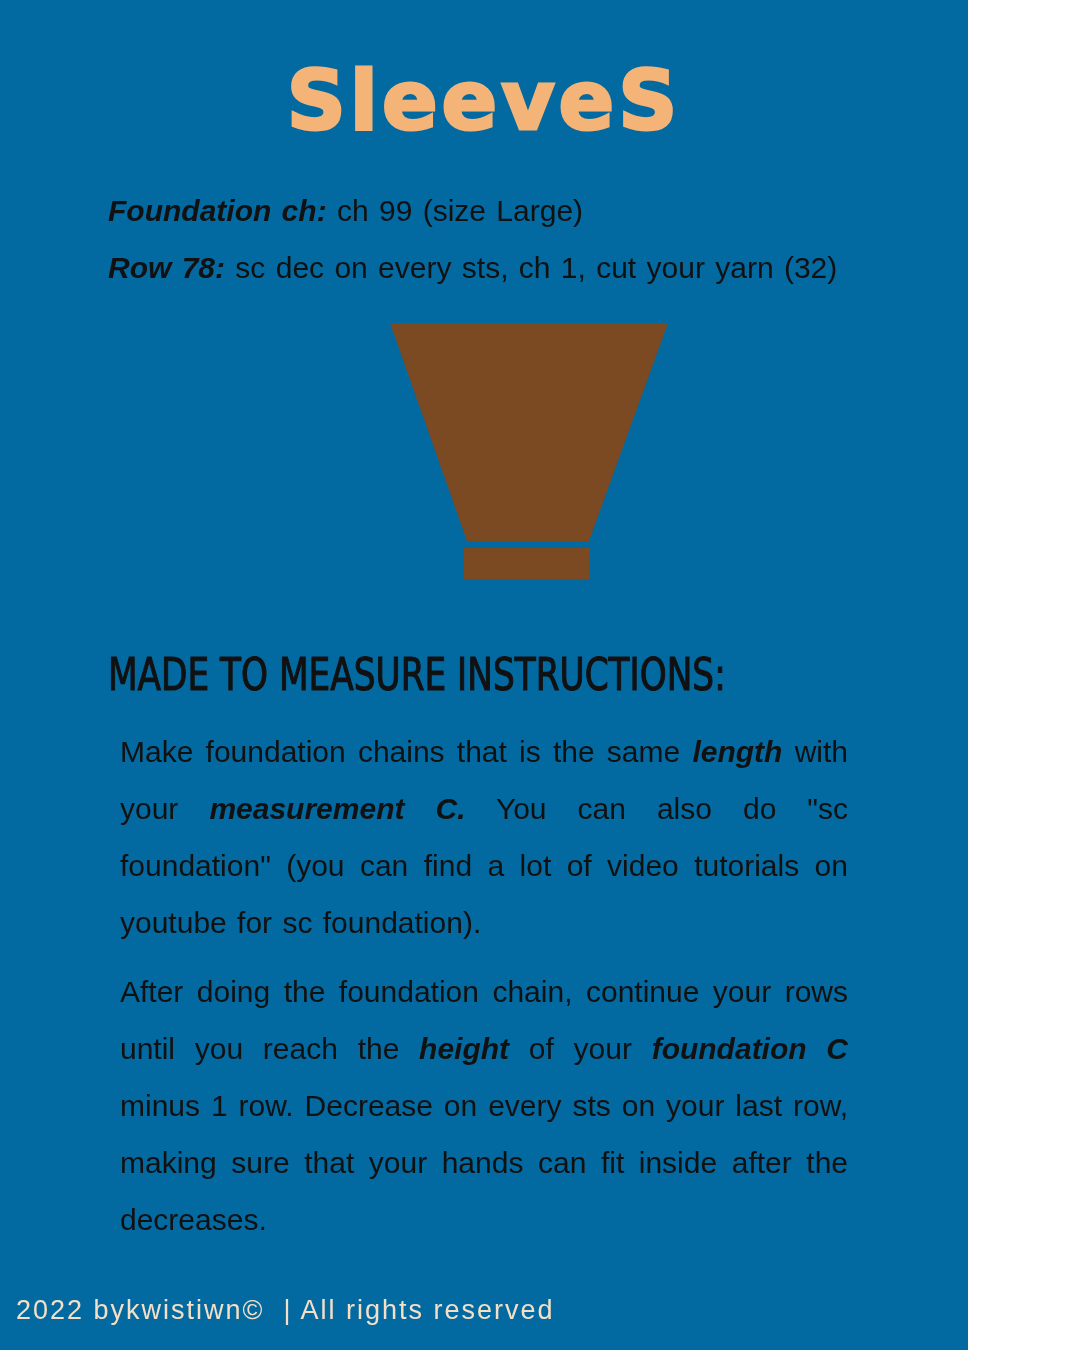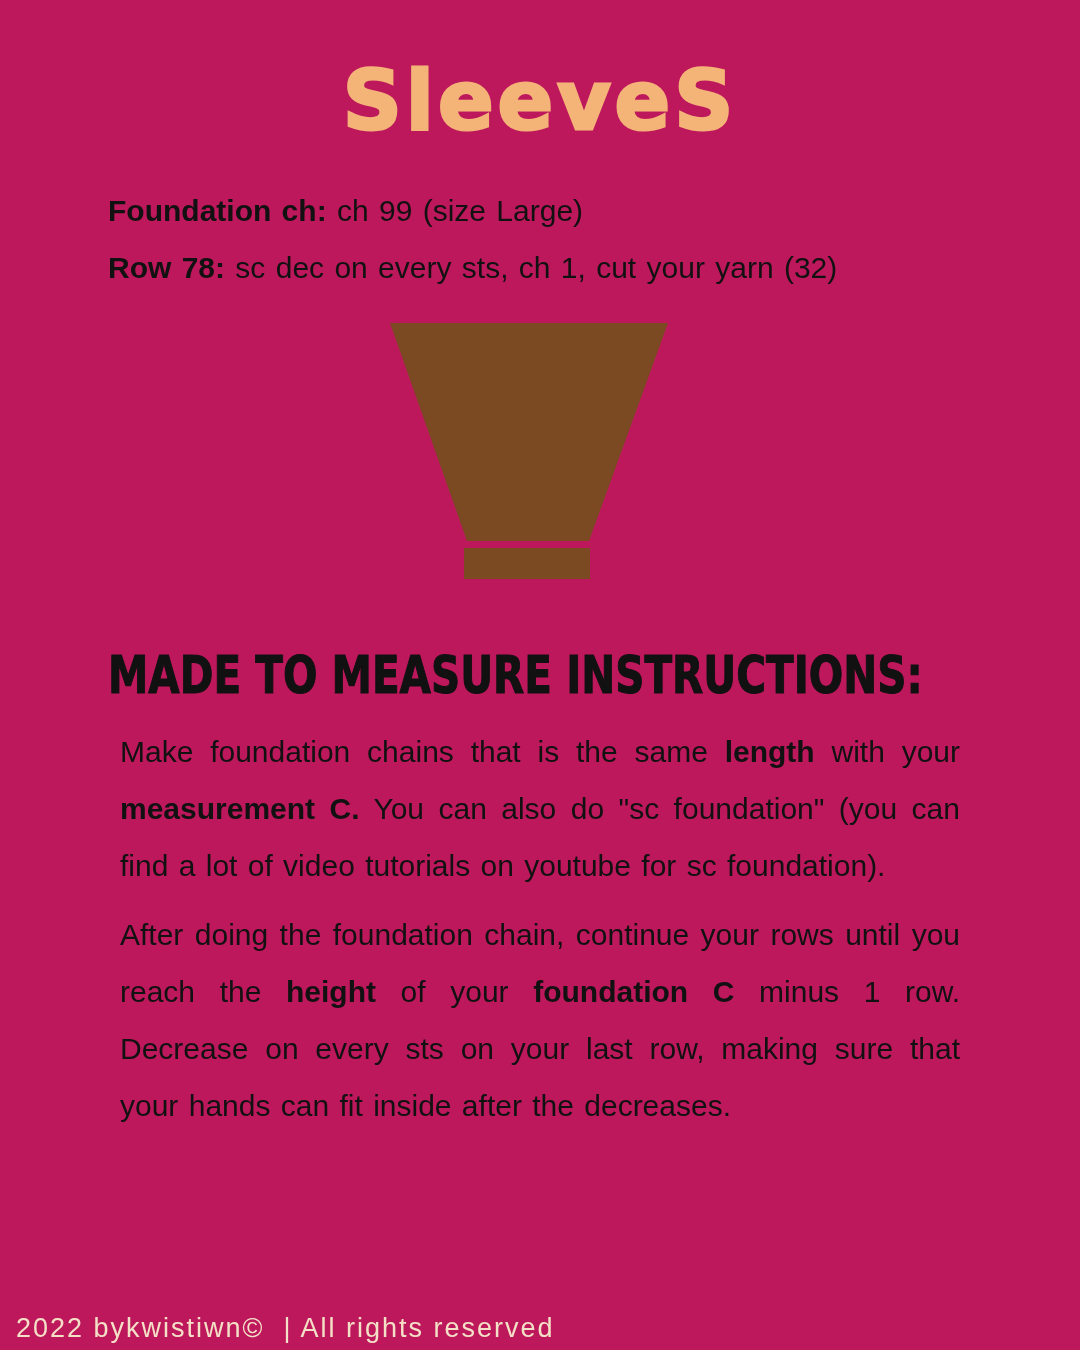--- a/index.html
+++ b/index.html
@@ -5,23 +5,23 @@
   :root {
     --title-orange: #F4B478;
     --sleeve-brown: #7B4A22;
     --footer-peach: #F4E0C6;
     --text-black: #111111;
   }
   * { box-sizing: border-box; }
   html, body { margin: 0; padding: 0; background: #ffffff; }
   .page {
     position: relative;
-    width: 1080px;
+    width: 968px;
     height: 1350px;
-    background: #be185d;
+    background: #0369a1;
     overflow: hidden;
     font-family: "Liberation Sans", sans-serif;
     color: var(--text-black);
   }
   .title {
     margin: 0;
     padding-top: 54px;
     text-align: center;
     font-family: "DejaVu Sans", sans-serif;
     font-weight: bold;
@@ -33,49 +33,49 @@
   }
   .rows { margin: 34px 108px 0 108px; }
   .row {
     margin: 0;
     font-size: 30px;
     line-height: 57px;
     text-align: justify;
     text-align-last: left;
     word-spacing: 2px;
   }
-  .b { font-weight: bold; }
+  .b { font-weight: bold; font-style: italic; }
   .diagram { margin: 27px 0 0 390px; width: 280px; height: 256px; }
   .mtm { margin: 72px 108px 0 108px; }
   .heading {
     margin: 0 0 24px 0;
     font-family: "DejaVu Sans", sans-serif;
-    font-weight: bold;
-    font-size: 52px;
+    font-weight: normal;
+    font-size: 44px;
     line-height: 48px;
   }
   .squish {
     display: inline-block;
     transform: scaleX(0.78);
     transform-origin: left center;
     white-space: nowrap;
     -webkit-text-stroke: 1.1px var(--text-black);
   }
   .para {
     margin: 12px;
     font-size: 30px;
     line-height: 57px;
     text-align: justify;
     text-align-last: left;
     word-spacing: 2px;
   }
   .footer {
     position: absolute;
     left: 16px;
-    bottom: 6px;
+    bottom: 24px;
     font-size: 27px;
     letter-spacing: 2px;
     color: var(--footer-peach);
     white-space: pre;
   }
 </style>
 </head>
 <body>
 
 <div class="page">

